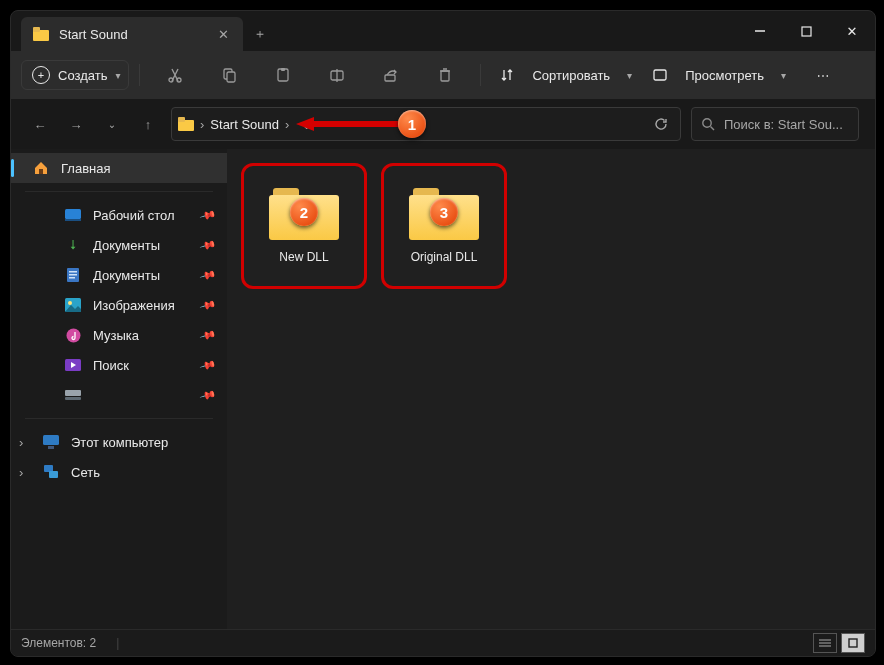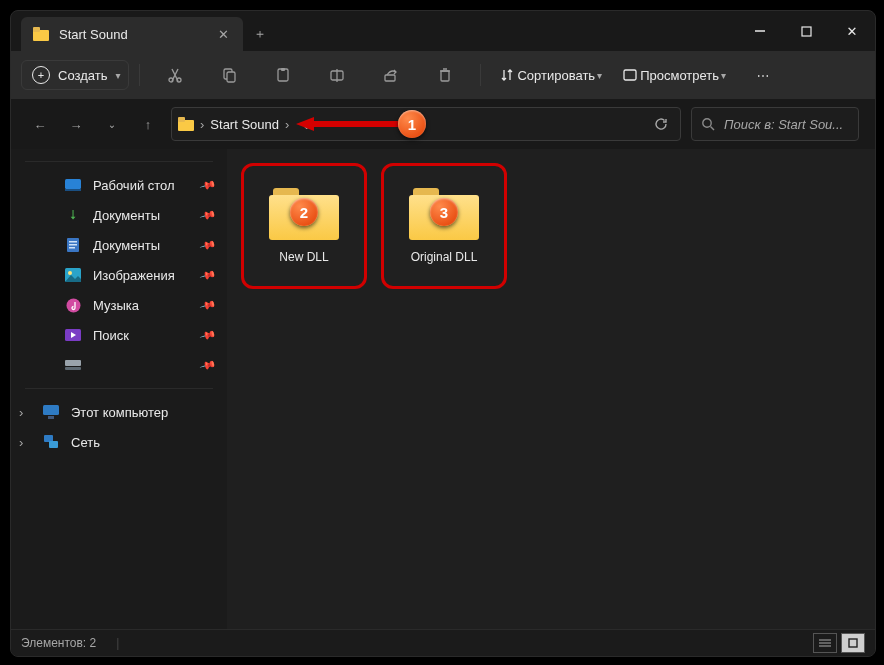--- a/index.html
+++ b/index.html
@@ -32,39 +32,39 @@
     margin:6px 0 0 10px;height:34px;display:flex;align-items:center;
     background:var(--bg3);border-radius:6px 6px 0 0;padding:0 10px 0 12px;
     gap:10px;min-width:200px;position:relative;
   }
   .tab .close{color:var(--muted);padding:2px 4px;border-radius:3px;margin-left:auto;}
   .newtab{width:34px;display:flex;align-items:center;justify-content:center;color:var(--muted);margin-top:6px;}
   .winctrl{margin-left:auto;display:flex;}
   .winctrl div{width:46px;display:flex;align-items:center;justify-content:center;color:var(--text);}
   
   .toolbar{height:48px;background:var(--bg3);display:flex;align-items:center;padding:0 10px;gap:4px;}
-  .btn{display:flex;align-items:center;gap:2px;color:var(--text);padding:6px 8px;border-radius:4px;}
+  .btn{display:flex;align-items:center;gap:17px;color:var(--text);padding:6px 8px;border-radius:4px;}
   .btn.icon{color:var(--muted);width:34px;justify-content:center;}
   .vsep{width:1px;height:22px;background:var(--border);margin:0 6px;}
   .createbtn{border:1px solid var(--border);border-radius:6px;padding:5px 8px 5px 10px;display:flex;align-items:center;gap:8px;}
   .chev{font-size:10px;color:var(--muted);}
   
   .addr{height:50px;display:flex;align-items:center;padding:0 16px;gap:10px;}
   .navicon{width:26px;text-align:center;color:var(--muted);}
   .bread{
     flex:1;height:32px;border:1px solid var(--border);border-radius:4px;
     background:#1d1d1d;display:flex;align-items:center;padding:0 6px;gap:6px;
     position:relative;
   }
   .bread .refresh{margin-left:auto;color:var(--muted);padding:0 6px;}
   .bread .histchev{color:var(--muted);padding:0 6px;}
   .search{
     width:150px;height:32px;border:1px solid var(--border);border-radius:4px;
     background:#1d1d1d;display:flex;align-items:center;padding:0 8px;gap:8px;color:var(--muted);
-    overflow:hidden;white-space:nowrap;font-style:italic;
+    overflow:hidden;white-space:nowrap;
   }
   
   .body{flex:1;display:flex;min-height:0;}
   .side{width:216px;background:#1b1b1b;display:flex;flex-direction:column;padding:4px 0;overflow:hidden;}
   .sideitem{display:flex;align-items:center;gap:12px;padding:7px 12px 7px 22px;position:relative;color:var(--text);}
   .sideitem .pin{margin-left:auto;color:#6f6f6f;font-size:11px;transform:rotate(30deg);}
   .sideitem.home{background:#303030;}
   .sideitem.home::before{content:"";position:absolute;left:0;top:6px;bottom:6px;width:3px;background:#4cc2ff;border-radius:2px;}
   .sideitem.small{padding-left:54px;}
   .sideexp{padding-left:8px;}
@@ -236,20 +236,29 @@
             <circle cx="6" cy="6" r="4.2" fill="none" stroke="#8a8a8a" stroke-width="1.4"></circle>
             <line x1="9.5" y1="9.5" x2="13" y2="13" stroke="#8a8a8a" stroke-width="1.4"></line>
           </svg>
       </span>
       <span>Поиск в: Start Sou...</span>
     </div>
   </div>
 
   <div class="body">
     <div class="side">
+      <div class="sideitem home">
+        <span class="ico">
+            <svg width="16" height="16">
+              <path d="M2 8 L8 2 L14 8 L14 14 L2 14 Z" fill="#f6a03c"></path>
+              <rect x="6" y="9" width="4" height="5" fill="#6a3c16"></rect>
+            </svg>
+          </span>
+        <span>Главная</span>
+      </div>
       <div class="sidesep"></div>
 
       <div class="sideitem small">
         <span class="ico">
             <svg width="16" height="12">
               <rect width="16" height="10" rx="1.5" fill="#2882d6"></rect>
               <rect y="10" width="16" height="2" fill="#1a4f82"></rect>
             </svg>
           </span>
         <span>Рабочий стол</span>

